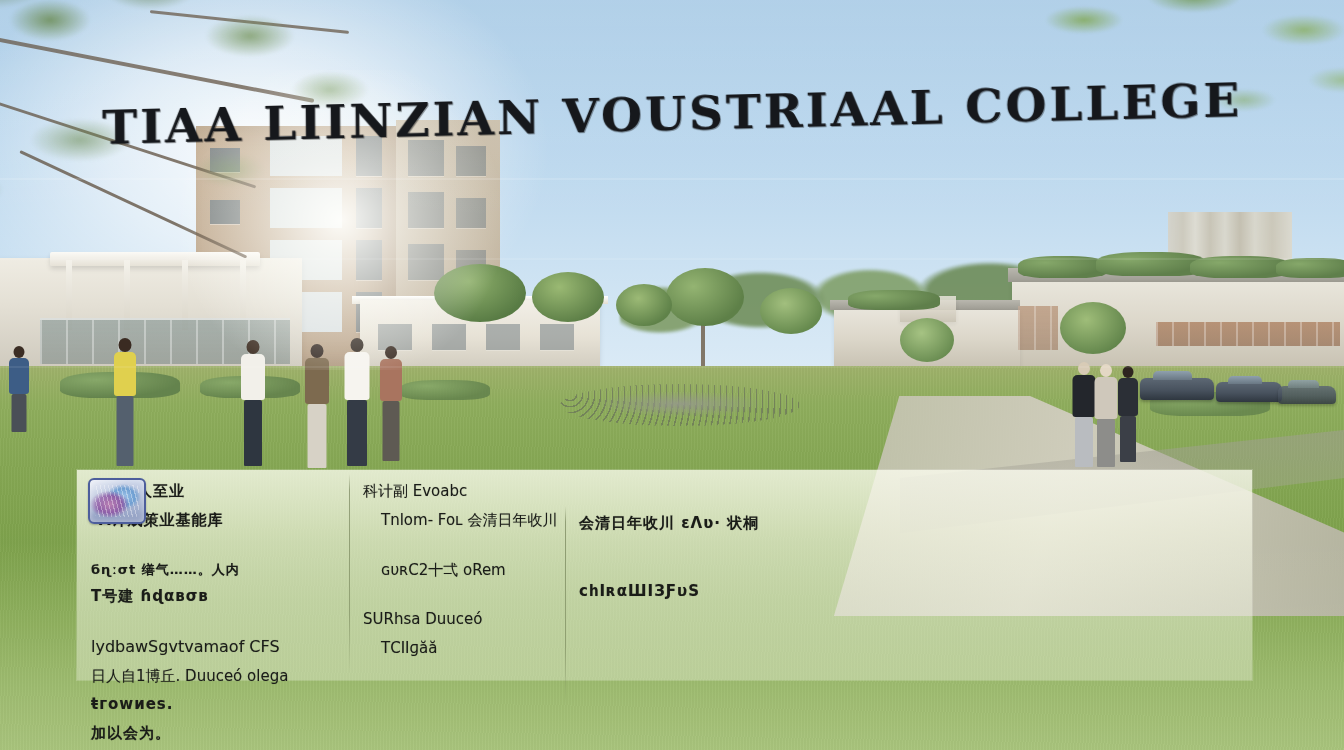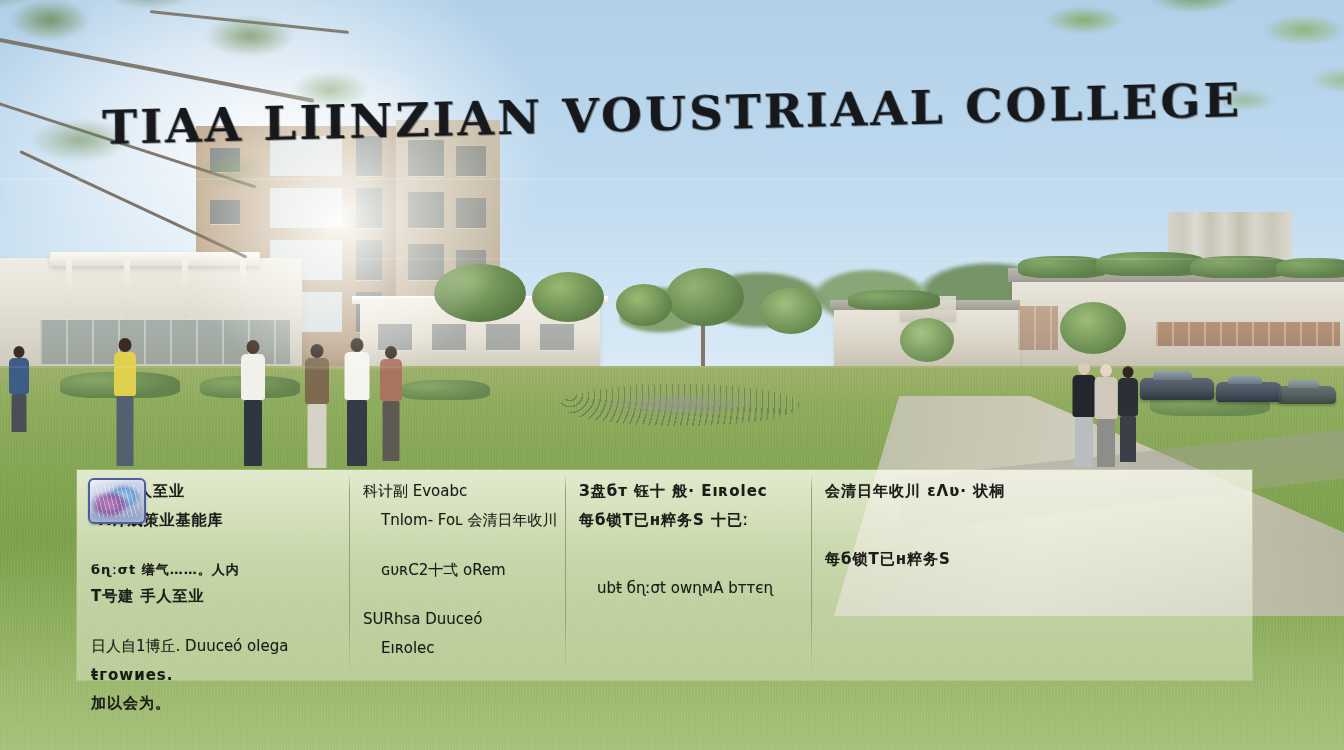--- a/index.html
+++ b/index.html
@@ -230,21 +230,21 @@
     padding:14px 10px 0 14px;
   }
   .col + .col::before{
     content:""; position:absolute; left:0; top:4px; bottom:6px; width:1px;
     background:linear-gradient(180deg, rgba(90,104,62,.0) 0%, rgba(90,104,62,.55) 8%, rgba(90,104,62,.45) 70%, rgba(90,104,62,0) 100%);
   }
   .c1{ width:272px; }
   .c2{ width:216px; }
   .c3{ width:192px; }
   .c4{ width:246px; }
-  .c5{ width:278px; }
+  .c5{ width:278px;margin-top:32px; }
 
   .glyph-line {
     font-family:"DejaVu Sans", sans-serif;
     color:#1a1c18;
     font-size:15px;
     line-height:1.05;
     margin-bottom:13px;
     white-space:nowrap;
     text-shadow:0 0 1px rgba(0,0,0,.25);
   }
@@ -427,41 +427,37 @@
     <span class="title">TIAA LIINZIAN VOUSTRIAAL COLLEGE</span>
   </div>
 
   <div class="panel">
 
     <div class="col c1">
       <div class="panel-icon"></div>
       <div class="glyph-line cjk ind2">手人至业</div>
       <div class="glyph-line cjk ind3 gap-lg">A计成策业基能库</div>
       <div class="glyph-line cjk small">бɳːσt 缮气……。人内</div>
-      <div class="glyph-line cjk gap-lg">T号建 手人至业</div>
+      <div class="glyph-line cjk gap-lg">T号建 ɦɖαвσв</div>
+      <div class="glyph-line big">lydbawSgvtvamaof CFS</div>
       <div class="glyph-line">日人自1博丘.  Duuceó olega</div>
       <div class="glyph-line cjk">ŧгowиes.</div>
       <div class="glyph-line cjk">加以会为。</div>
     </div>
 
     <div class="col c2">
       <div class="glyph-line">科计副  Evoabc</div>
       <div class="glyph-line ind1 gap-lg">Tnlom- Foʟ 会清日年收川</div>
       <div class="glyph-line ind1 gap-lg">ɢυʀС2十弌 oRem</div>
       <div class="glyph-line">SURhsa Duuceó</div>
-      <div class="glyph-line ind1">Eıʀoleс</div>
+      <div class="glyph-line ind1">TСІІɡӑӑ</div>
     </div>
 
 
-    <div class="col c4">
-      <div class="glyph-line cjk">З盘бт 钰十 般· Eıʀoleс</div>
-      <div class="glyph-line cjk gap-xl">每б锁T已н粹务S 十已ː</div>
-      <div class="glyph-line ind1">ubŧ бɳːσt owɳмА bттєɳ</div>
-    </div>
 
     <div class="col c5">
       <div class="glyph-line cjk gap-xl">会清日年收川 εΛʋ· 状桐</div>
-      <div class="glyph-line cjk">每б锁T已н粹务S</div>
+      <div class="glyph-line cjk">ᴄհІʀαШІЗƑυS</div>
     </div>
 
   </div>
 
 </div>
 
 </body></html>

